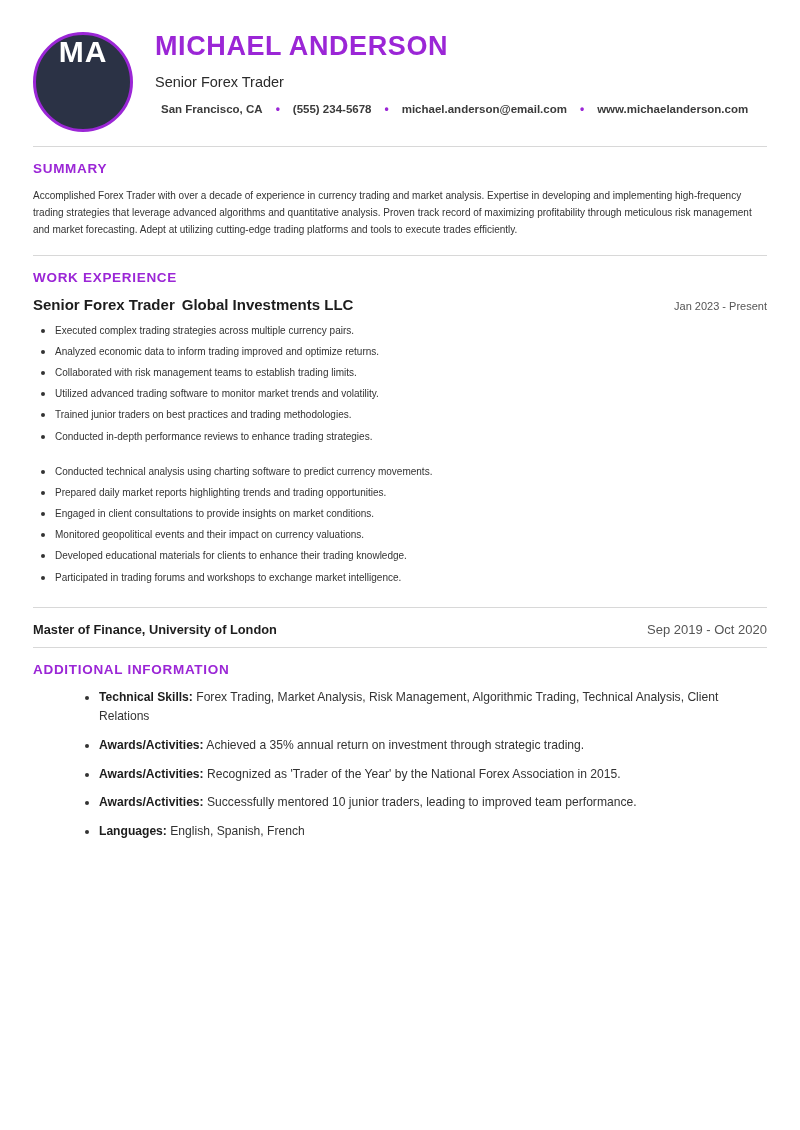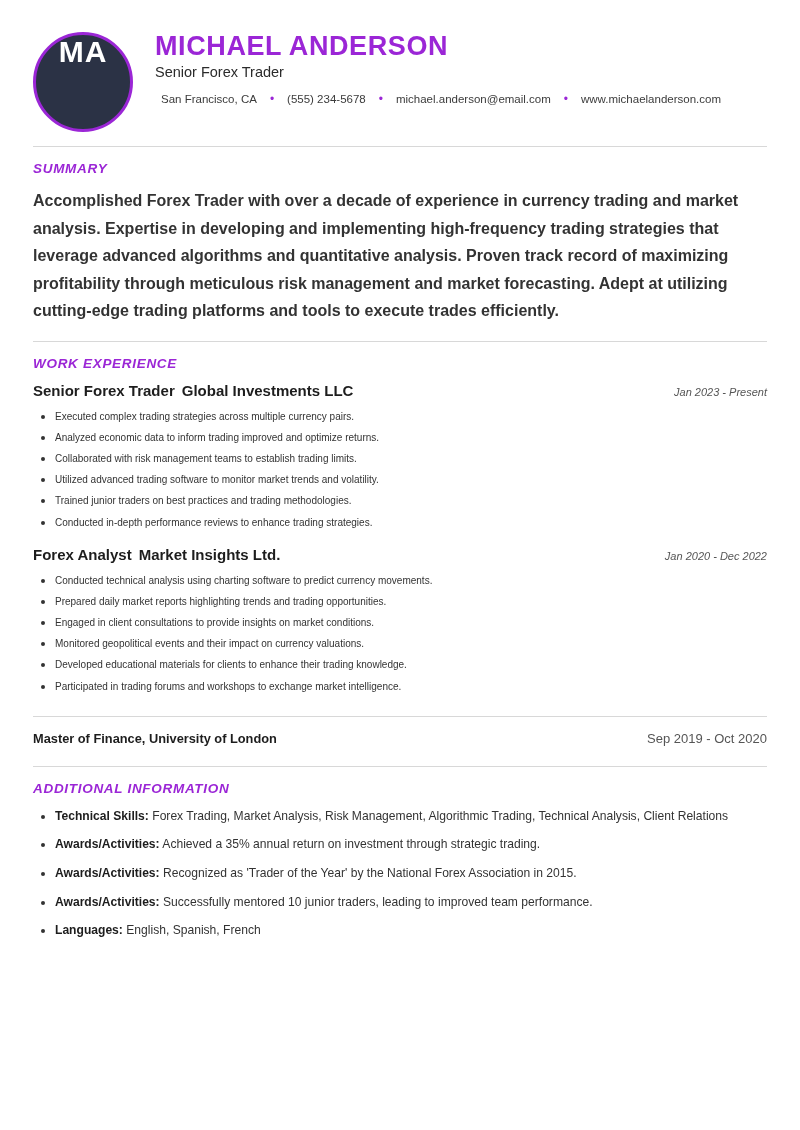--- a/index.html
+++ b/index.html
@@ -47,34 +47,35 @@
   .header-text {
     padding-left: 22px;
     flex: 1;
     padding-top: 4px;
   }
   .name {
     font-size: 27px;
     font-weight: bold;
     color: #9b26d6;
     letter-spacing: 0.6px;
-    margin: 0 0 2px 0;
+    margin: 0 0 12px 0;
     line-height: 1.1;
   }
   .title {
     font-size: 14.5px;
     color: #2b2b2b;
     margin: 0 0 13px 0;
   }
   .contact {
     display: flex;
     align-items: center;
     font-size: 11.5px;
     color: #3b3b3b;
     padding-left: 6px;
+    font-weight: bold;
   }
   .contact .item { white-space: nowrap; }
   .contact .sep {
     color: #9b26d6;
     font-size: 12px;
     margin: 0 13px;
     line-height: 1;
   }
 
   
@@ -83,69 +84,66 @@
     border-top: 1px solid #d8d8d8;
     margin: 0;
   }
   .section { padding: 14px 0 6px 0; }
   .section-title {
     font-size: 13.5px;
     font-weight: bold;
     color: #9b26d6;
     letter-spacing: 0.7px;
     margin: 0 0 11px 0;
-    font-style: italic;
   }
   .summary-text {
-    font-size: 16px;
+    font-size: 10px;
     line-height: 1.72;
     color: #333333;
     margin: 0 0 10px 0;
     text-align: left;
-    font-weight: bold;
   }
 
   
   .job { margin-bottom: 4px; }
   .job-head {
     display: flex;
     justify-content: space-between;
     align-items: baseline;
     margin-bottom: 6px;
   }
   .job-left {
     font-size: 15px;
     font-weight: bold;
     color: #1d1d1d;
   }
   .job-left .company { margin-left: 7px; }
   .job-dates {
     font-size: 11px;
-    font-style: italic;
     color: #555555;
     white-space: nowrap;
     padding-left: 14px;
   }
   ul.bullets {
     margin: 0 0 14px 0;
     padding-left: 22px;
   }
   ul.bullets li {
     font-size: 10px;
     line-height: 1.92;
     color: #333333;
   }
   ul.bullets li::marker { font-size: 12px; }
 
   
   .edu-row {
     display: flex;
     justify-content: space-between;
     align-items: baseline;
-    margin-bottom: 14px;
+    margin-bottom: 4px;
   }
   .edu-left {
     font-size: 12.8px;
     font-weight: bold;
     color: #1d1d1d;
   }
   .edu-dates {
     font-size: 13px;
     color: #555555;
     white-space: nowrap;
@@ -154,20 +152,21 @@
   
   ul.info {
     margin: 0;
     padding-left: 22px;
   }
   ul.info li {
     font-size: 12.1px;
     line-height: 1.62;
     color: #333333;
     margin-bottom: 9px;
+    margin-left: 44px;
   }
   ul.info li .label {
     font-weight: bold;
     color: #1d1d1d;
   }
 </style>
 </head>
 <body>
 
 <div class="page">
@@ -214,26 +213,20 @@
         <li>Executed complex trading strategies across multiple currency pairs.</li>
         <li>Analyzed economic data to inform trading improved and optimize returns.</li>
         <li>Collaborated with risk management teams to establish trading limits.</li>
         <li>Utilized advanced trading software to monitor market trends and volatility.</li>
         <li>Trained junior traders on best practices and trading methodologies.</li>
         <li>Conducted in-depth performance reviews to enhance trading strategies.</li>
       </ul>
     </div>
 
     <div class="job">
-      <div class="job-head">
-        <div class="job-left">
-          <span>Forex Analyst</span><span class="company">Market Insights Ltd.</span>
-        </div>
-        <div class="job-dates">Jan 2020 - Dec 2022</div>
-      </div>
       <ul class="bullets">
         <li>Conducted technical analysis using charting software to predict currency movements.</li>
         <li>Prepared daily market reports highlighting trends and trading opportunities.</li>
         <li>Engaged in client consultations to provide insights on market conditions.</li>
         <li>Monitored geopolitical events and their impact on currency valuations.</li>
         <li>Developed educational materials for clients to enhance their trading knowledge.</li>
         <li>Participated in trading forums and workshops to exchange market intelligence.</li>
       </ul>
     </div>
   </div>

